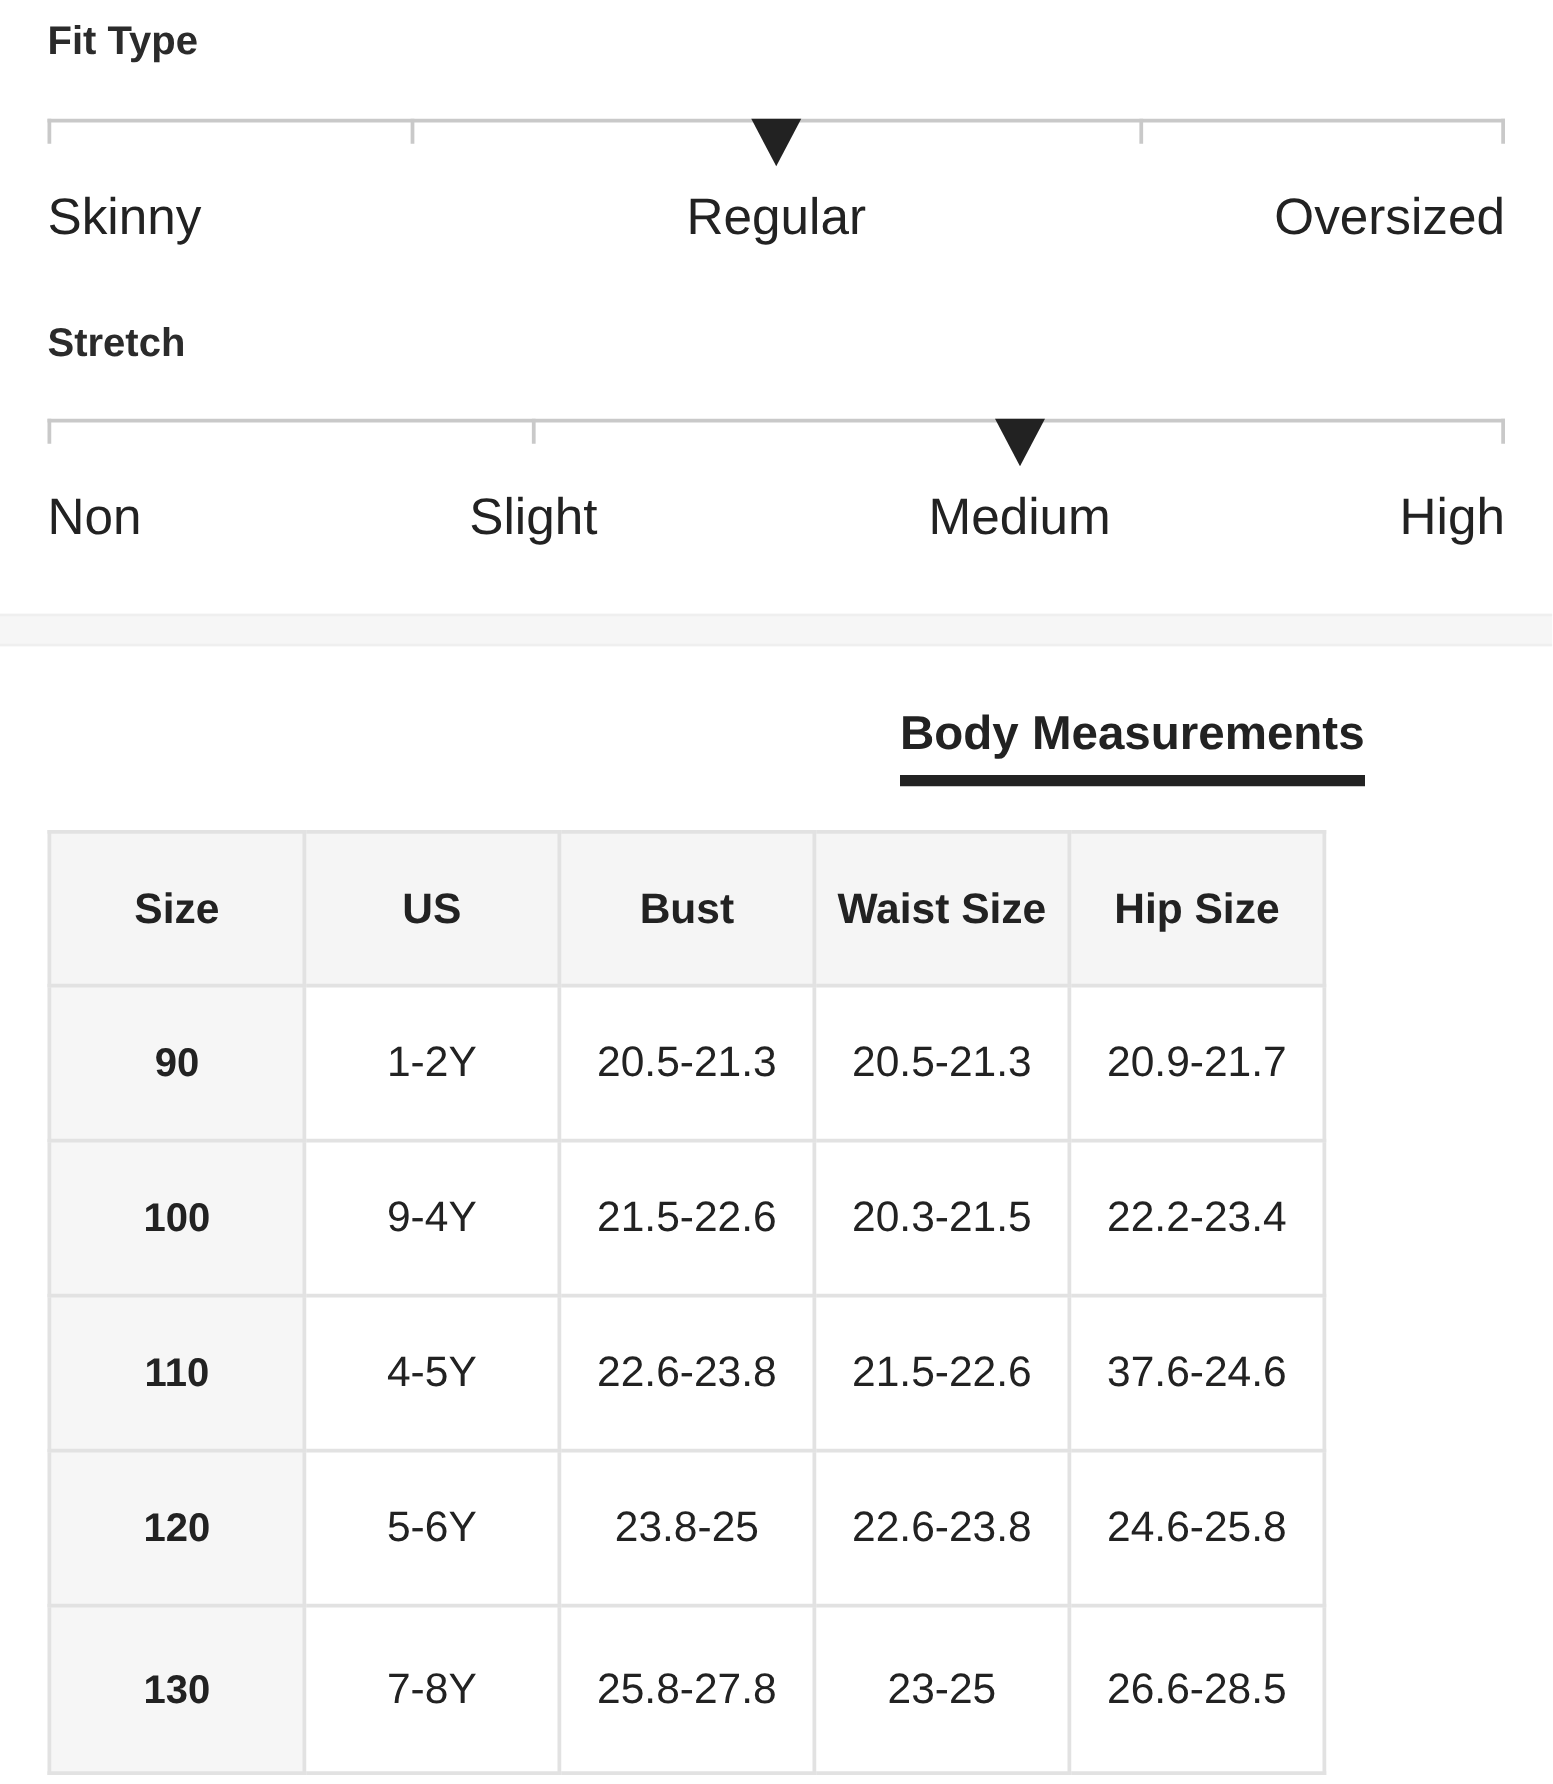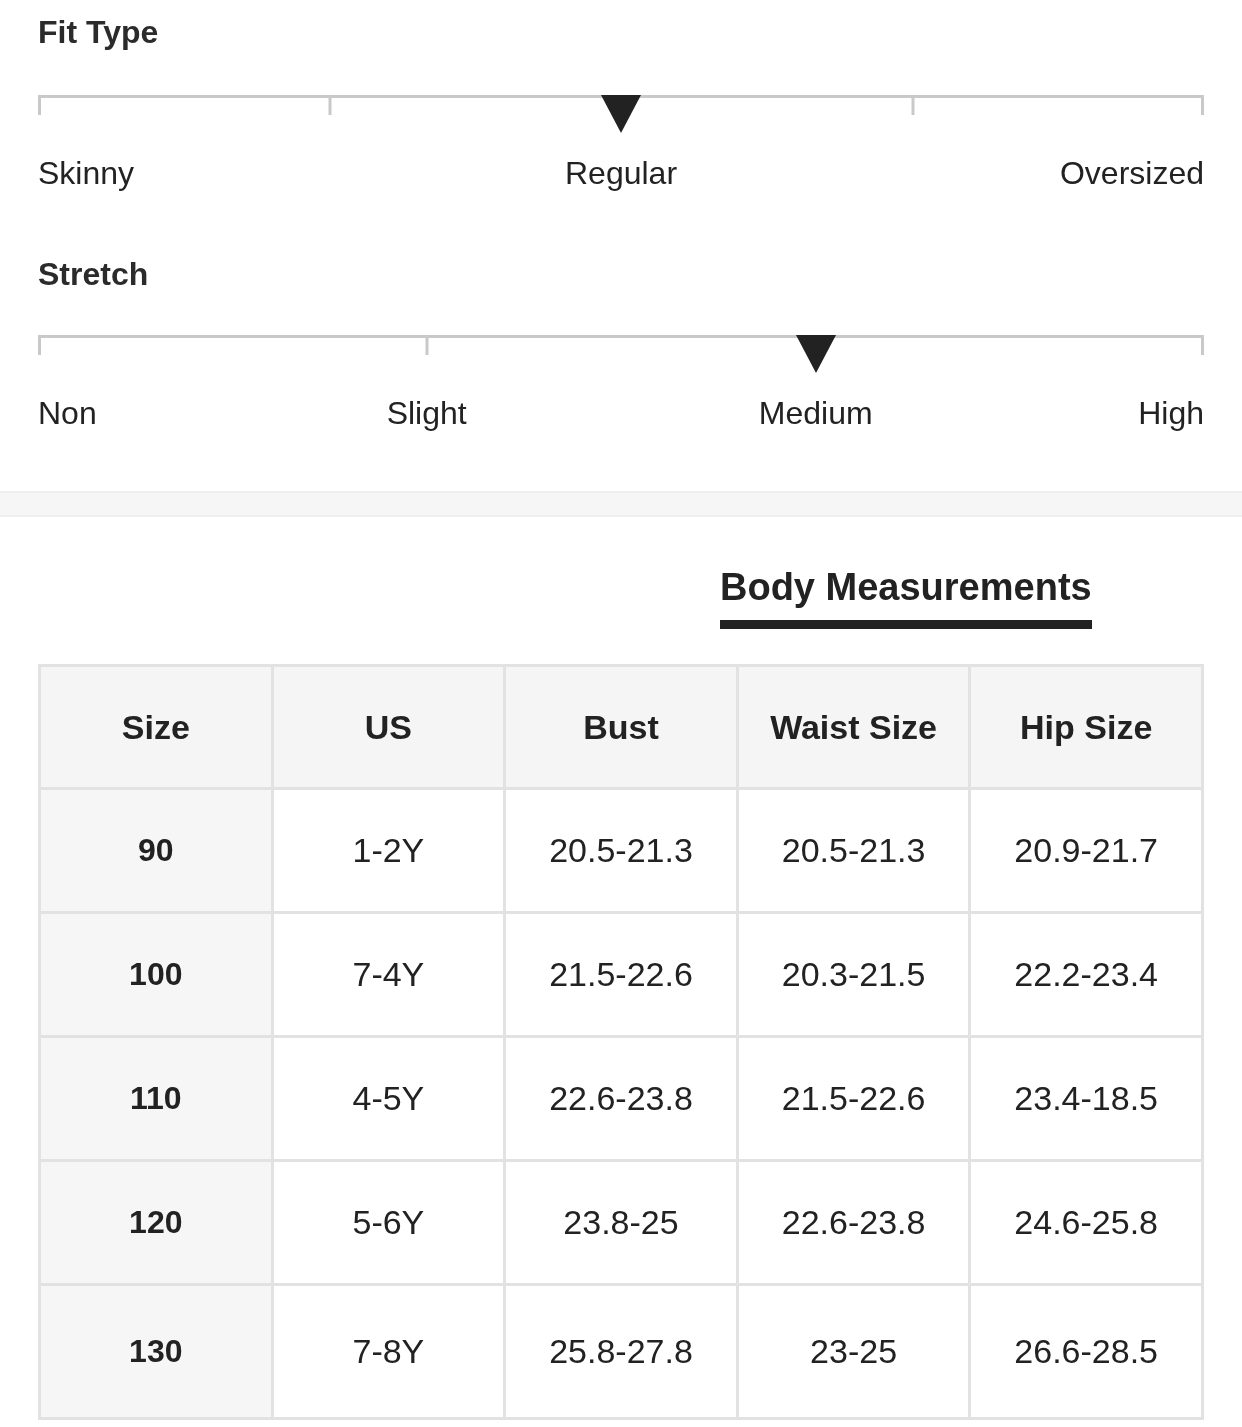--- a/index.html
+++ b/index.html
@@ -67,21 +67,21 @@
     position: absolute;
     left: 38px;
     width: 1166px;
     height: 44px;
   }
   .fit-labels { top: 152px; }
   .stretch-labels { top: 392px; text-decoration: underline; }
   .slider-labels span {
     position: absolute;
     top: 0;
-    font-size: 32px;
+    font-size: 41px;
     line-height: 42px;
     color: #222222;
     white-space: nowrap;
   }
   .lbl-left { left: 0; }
   .lbl-right { right: 0; text-align: right; }
   .lbl-center { transform: translateX(-50%); }
 
   
   .divider-band {
@@ -108,21 +108,21 @@
   }
   .tab-product { left: 104px; color: #7f7f7f; }
   .tab-body {
     left: 720px;
     color: #222222;
     padding-bottom: 12px;
     border-bottom: 9px solid #222222;
   }
 
   
-  .table-wrap { position: absolute; left: 38px; top: 664px; width: 1166px; }
+  .table-wrap { position: absolute; left: 38px; top: 664px; width: 1023px; }
   table.size-table {
     width: 100%;
     border-collapse: collapse;
     table-layout: fixed;
   }
   .size-table th, .size-table td {
     border: 3px solid #e2e2e2;
     text-align: center;
     vertical-align: middle;
     color: #222222;
@@ -205,31 +205,31 @@
       <tbody>
         <tr>
           <td class="size-col">90</td>
           <td>1-2Y</td>
           <td>20.5-21.3</td>
           <td>20.5-21.3</td>
           <td>20.9-21.7</td>
         </tr>
         <tr>
           <td class="size-col">100</td>
-          <td>7-4Y</td>
+          <td>9-4Y</td>
           <td>21.5-22.6</td>
           <td>20.3-21.5</td>
           <td>22.2-23.4</td>
         </tr>
         <tr>
           <td class="size-col">110</td>
           <td>4-5Y</td>
           <td>22.6-23.8</td>
           <td>21.5-22.6</td>
-          <td>23.4-18.5</td>
+          <td>37.6-24.6</td>
         </tr>
         <tr>
           <td class="size-col">120</td>
           <td>5-6Y</td>
           <td>23.8-25</td>
           <td>22.6-23.8</td>
           <td>24.6-25.8</td>
         </tr>
         <tr>
           <td class="size-col">130</td>

